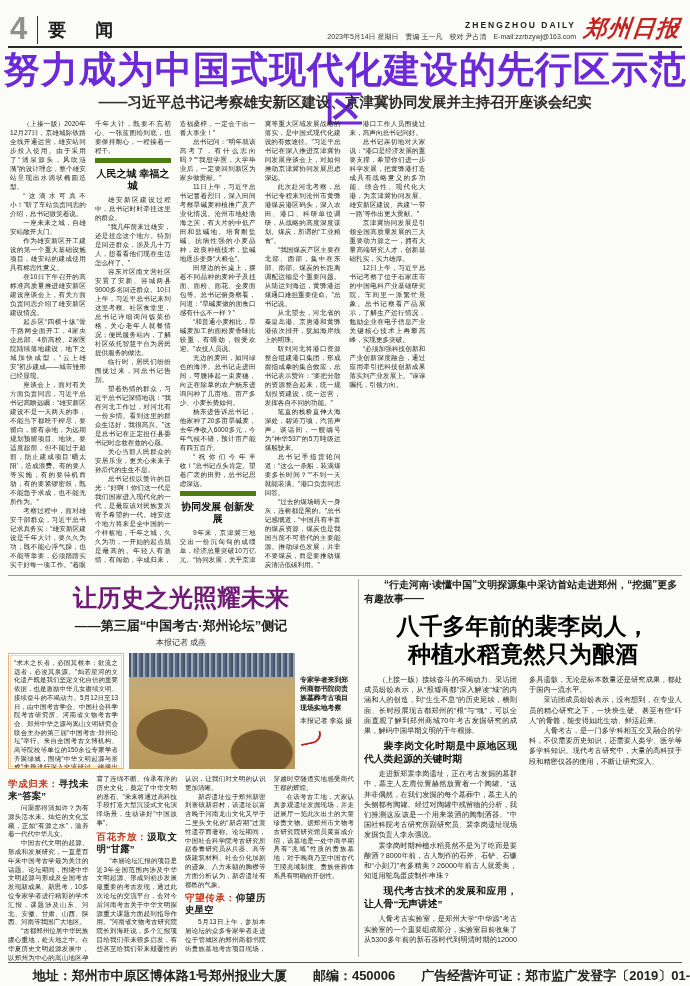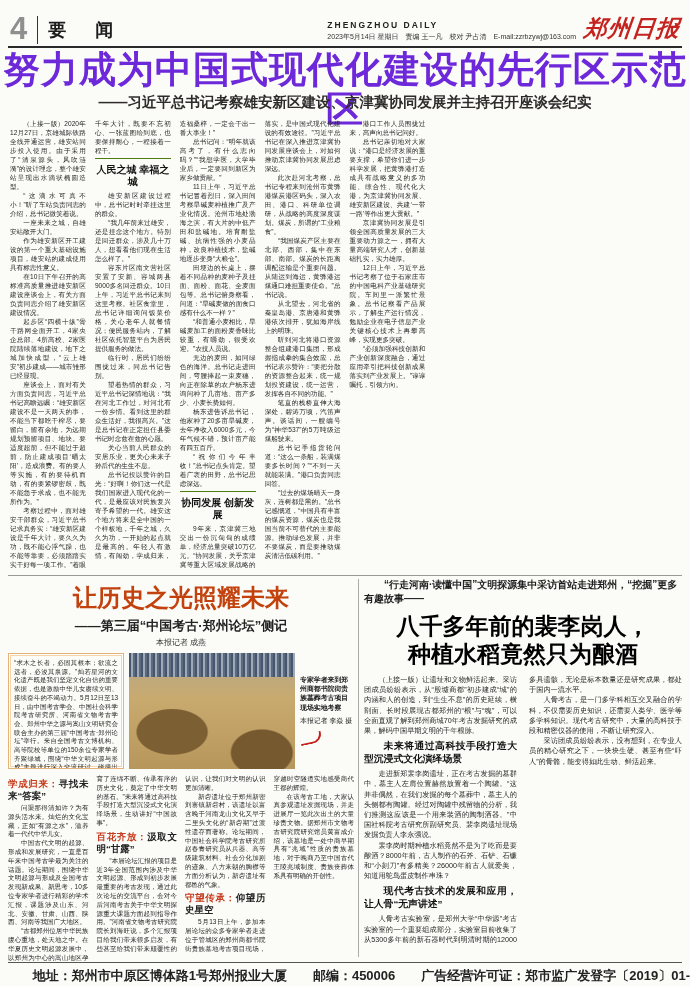--- a/index.html
+++ b/index.html
@@ -5,44 +5,44 @@
   html,body{margin:0;padding:0;background:#dddcd8;}
   .page{position:relative;width:690px;height:986px;margin:0 auto;background:#fbfbf8;
         font-family:"Liberation Sans","DejaVu Sans",sans-serif;color:#1c1c1c;overflow:hidden;}
   
   .hdr{position:absolute;top:8px;left:10px;right:10px;height:36px;display:flex;justify-content:space-between;align-items:flex-end;}
   .hdr-left{display:flex;align-items:flex-end;gap:10px;}
   .pageno{font-size:31px;line-height:30px;font-weight:bold;color:#8f8f8f;}
   .sec-divider{width:1px;height:28px;background:#333;}
   .sec-title{font-size:18px;font-weight:bold;letter-spacing:12px;padding-bottom:2px;}
   .hdr-right{display:flex;align-items:flex-end;gap:8px;}
-  .hdr-meta{padding-bottom:2px;}
+  .hdr-meta{text-align:right;padding-bottom:2px;}
   .paper-en{font-size:8.5px;font-weight:bold;letter-spacing:2px;color:#222;}
   .dateline{font-size:7px;color:#333;margin-top:2px;}
   .logo-cn{font-size:23px;font-weight:900;color:#c5231f;font-style:italic;letter-spacing:1px;transform:skewX(-6deg);}
   .hdr-rule{position:absolute;top:46px;left:8px;right:8px;border-top:2px solid #2a2a2a;}
   
   .headline{position:absolute;top:50px;left:0;right:0;text-align:center;
             font-size:37px;font-weight:900;letter-spacing:1px;color:#6d28d9;line-height:40px;}
   .subheadline{position:absolute;top:93px;left:0;right:0;text-align:center;
             font-size:14.5px;font-weight:bold;color:#2e2b2b;}
   
   .main-flow{position:absolute;top:119px;left:10px;width:670px;height:452px;
              column-count:8;column-gap:9px;column-fill:auto;overflow:hidden;
              font-size:6.6px;line-height:9px;text-align:justify;color:#262626;}
   .main-flow p{margin:0;text-indent:2em;}
   .main-flow h3{font-size:10px;line-height:12px;text-align:center;margin:3px 0 3px;
-                padding-top:5px;border-top:1px solid #4d7c0f;color:#111;}
+                padding-top:5px;border-top:5px solid #4d7c0f;color:#111;}
   
   .hdiv{position:absolute;top:575px;left:8px;right:8px;border-top:1px solid #9a9a9a;}
   .vdiv{position:absolute;top:579px;left:358px;height:378px;border-left:1px solid #aaa;}
   .footrule{position:absolute;top:962px;left:8px;right:8px;border-top:1px solid #555;}
   
   .leftbox{position:absolute;top:580px;left:8px;width:346px;height:378px;}
-  .lb-title{font-size:24px;font-weight:900;text-align:center;margin:2px 0 0;color:#c2410c;}
+  .lb-title{font-size:24px;font-weight:900;text-align:center;margin:2px 0 0;color:#701a75;}
   .lb-sub{font-size:13px;font-weight:bold;text-align:center;margin-top:3px;color:#222;}
   .lb-byline{font-size:8px;text-align:center;margin-top:2px;color:#333;}
   .lb-top{display:flex;gap:5px;margin-top:5px;}
   .lead{box-sizing:border-box;width:116px;height:116px;border:1px solid #e5b277;
         box-shadow:inset 0 0 0 1px #fff, inset 0 0 0 2px #f3d6ae;
         padding:5px;font-size:6.4px;line-height:8.7px;text-align:justify;overflow:hidden;color:#262626;}
   .photo{width:166px;height:116px;
      background-image:
        radial-gradient(ellipse at 26% 68%, #7c6034 0 20%, rgba(0,0,0,0) 21%),
        radial-gradient(ellipse at 80% 86%, #77592f 0 16%, rgba(0,0,0,0) 17%),
@@ -162,27 +162,27 @@
       </div>
   </div>
 
   <div class="rightart">
     <div class="kicker">“行走河南·读懂中国”文明探源集中采访首站走进郑州，“挖掘”更多有趣故事——</div>
     <div class="r-headline">
       <div>八千多年前的裴李岗人，</div>
       <div>种植水稻竟然只为酿酒</div>
     </div>
     <div class="r-flow">
-        <p>（上接一版）让遗址和文物鲜活起来。采访团成员纷纷表示，从“殷墟商都”初步建成“城”的内涵和人的创造，到“生生不息”的历史延续，横剖面、长时段展现古都郑州的“根”与“魂”，可以全面直观了解到郑州商城70年考古发掘研究的成果，解码中国早期文明的千年根脉。</p>
-        <h3>未来将通过高科技手段打造大型沉浸式文化演绎场景</h3>
+        <p>（上接一版）接续奋斗的不竭动力。采访团成员纷纷表示，从“殷墟商都”深入解读“城”的内涵和人的创造，到“生生不息”的历史延续，横剖面、长时段展现古都郑州的“根”与“魂”，可以全面直观了解到郑州商城70年考古发掘研究的成果，解码中国早期文明的千年根脉。</p>
+        <h3>裴李岗文化时期是中原地区现代人类起源的关键时期</h3>
         <p>走进新郑裴李岗遗址，正在考古发掘的墓群中，墓主人左肩位置赫然放置着一个陶罐。“这并非偶然，在我们发掘的每个墓葬中，墓主人的头侧都有陶罐。经过对陶罐中残留物的分析，我们推测这应该是一个用来装酒的陶制酒器。”中国社科院考古研究所副研究员、裴李岗遗址现场发掘负责人李永强说。</p>
         <p>裴李岗时期种植水稻竟然不是为了吃而是要酿酒？8000年前，古人制作的石斧、石铲、石镰和“小刻刀”有多精美？26000年前古人就爱美，知道用鸵鸟蛋皮制作串珠？</p>
         <h3>现代考古技术的发展和应用，让人骨“无声讲述”</h3>
         <p>人骨考古实验室，是郑州大学“中华源”考古实验室的一个重要组成部分，实验室目前收集了从5300多年前的新石器时代到明清时期的12000多具遗骸，无论是标本数量还是研究成果，都处于国内一流水平。</p>
+        <p>采访团成员纷纷表示，没有想到，在专业人员的精心研究之下，一块块生硬、甚至有些“吓人”的骨骼，能变得如此生动、鲜活起来。</p>
         <p>人骨考古，是一门多学科相互交叉融合的学科，不仅需要历史知识，还需要人类学、医学等多学科知识。现代考古研究中，大量的高科技手段和精密仪器的使用，不断让研究深入。</p>
-        <p>采访团成员纷纷表示，没有想到，在专业人员的精心研究之下，一块块生硬、甚至有些“吓人”的骨骼，能变得如此生动、鲜活起来。</p>
       </div>
   </div>
 
   <div class="footrule"></div>
   <div class="footer">地址：郑州市中原区博体路1号郑州报业大厦　　邮编：450006　　广告经营许可证：郑市监广发登字〔2019〕01-004号　　郑州报业集团印刷厂（地址：郑州市管城区金岱产业集聚区鼎尚街15号）56558100　　零售1.50元</div>
 
 </div>
 
 </body></html>

